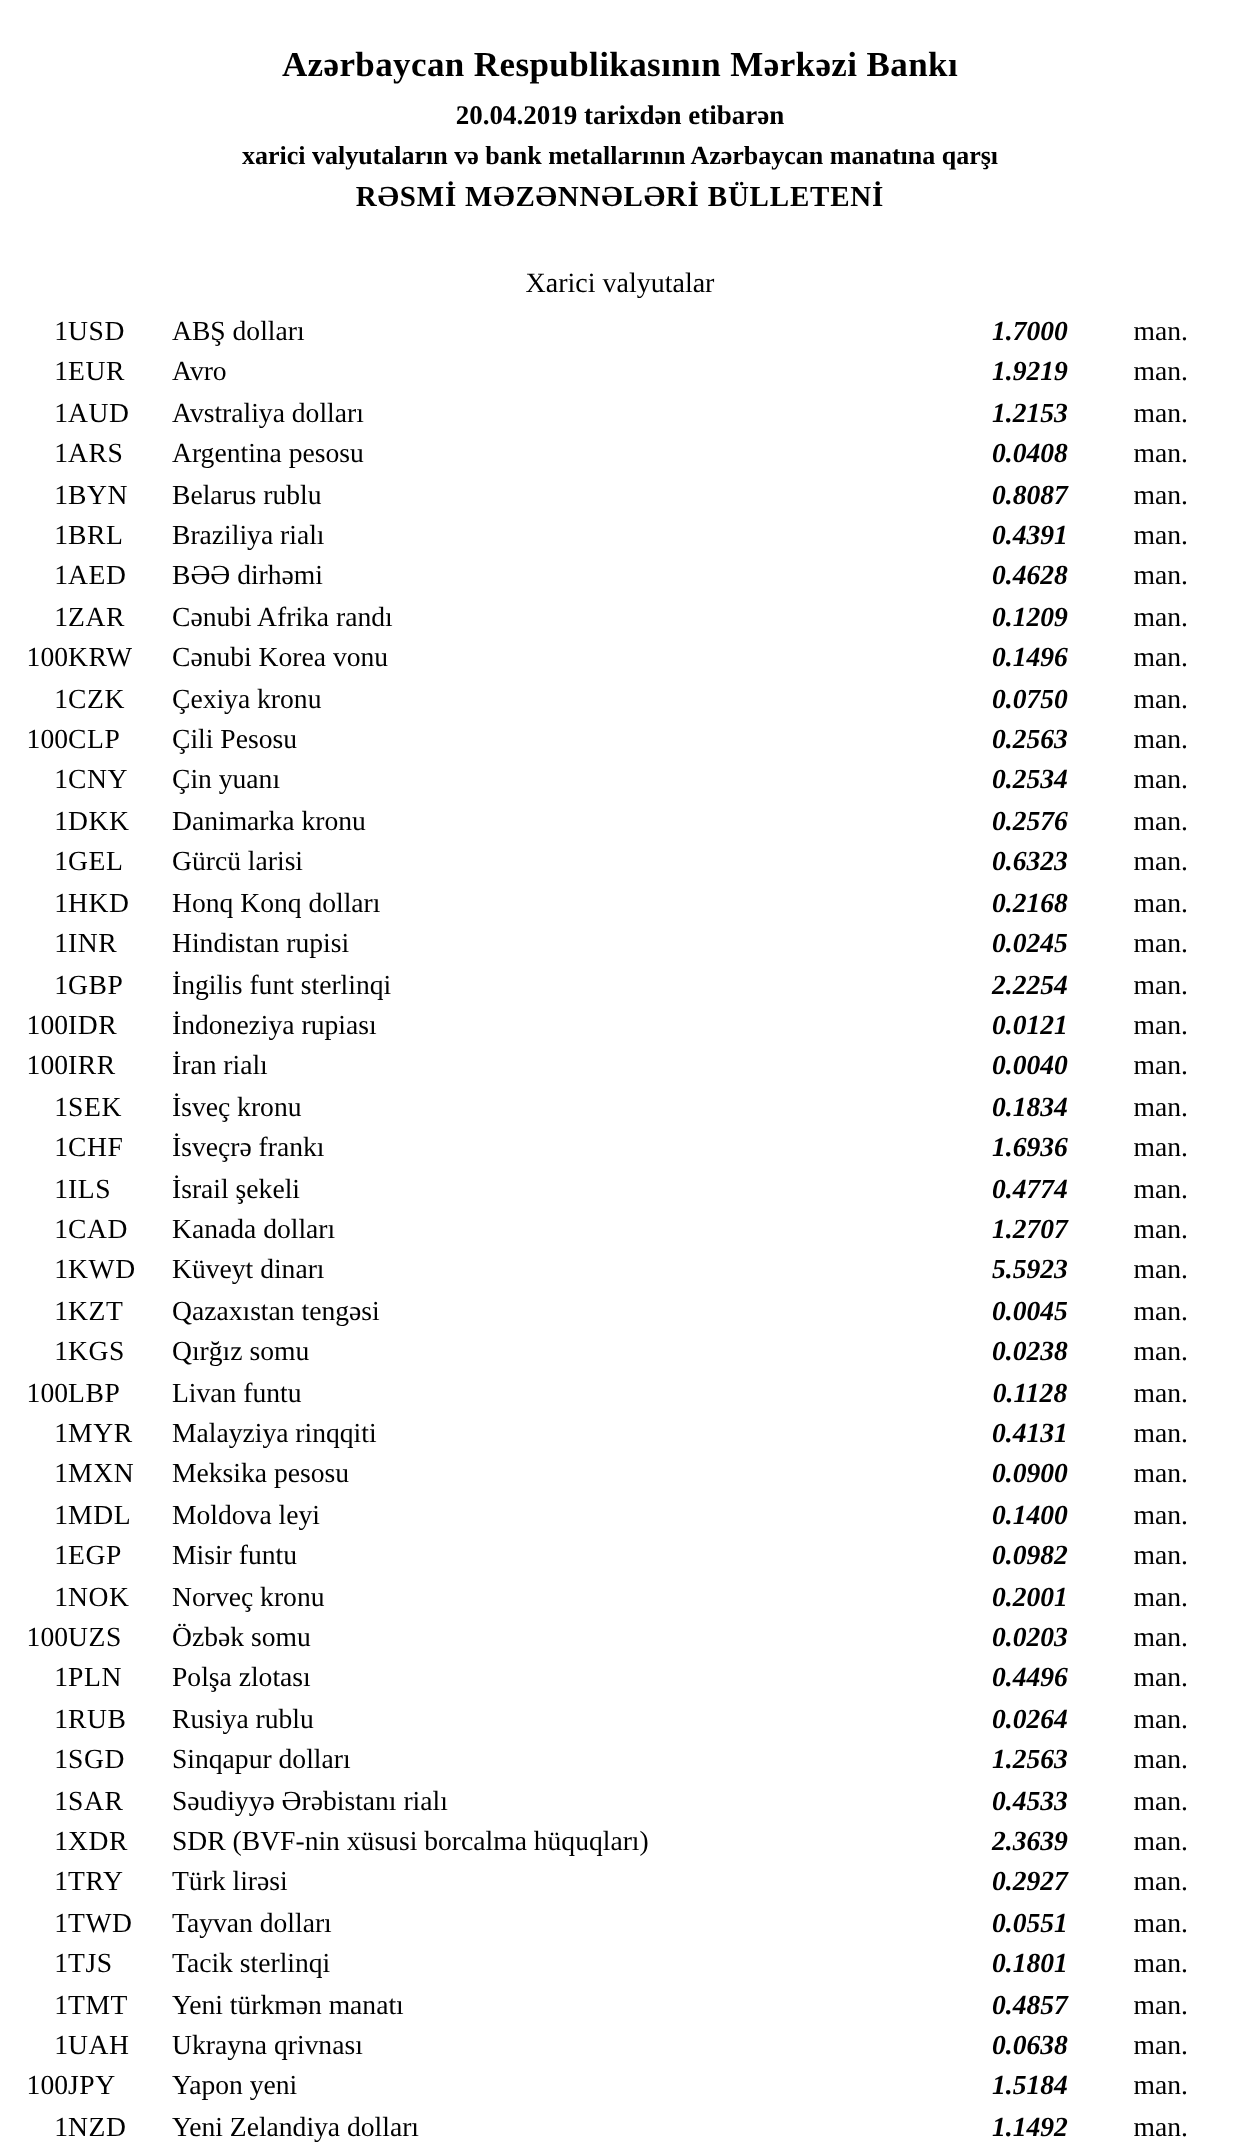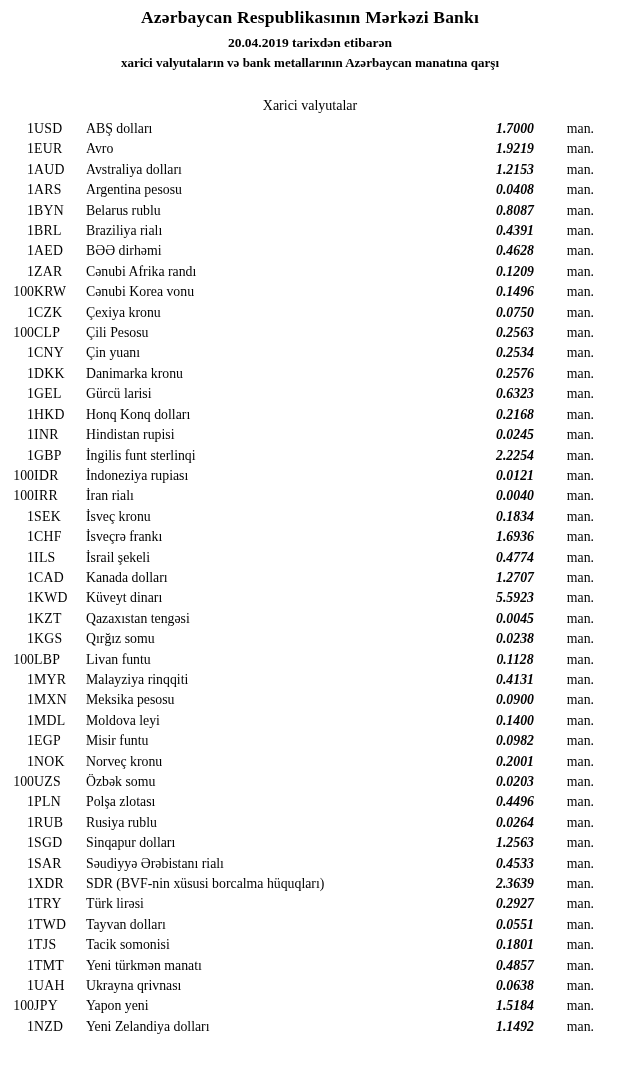--- a/index.html
+++ b/index.html
@@ -9,21 +9,21 @@
   }
   body {
     width: 620px;
     font-family: "Liberation Serif", "DejaVu Serif", serif;
     color: #000000;
   }
   .page {
     width: 620px;
     height: 1073px;
     box-sizing: border-box;
-    padding-top: 7px;
+    padding-top: 22px;
     overflow: hidden;
   }
   .hdr {
     text-align: center;
   }
   .hdr-title {
     font-size: 17.5px;
     font-weight: bold;
     margin: 0 0 7px 0;
     letter-spacing: 0.2px;
@@ -73,20 +73,21 @@
 </style>
 </head>
 <body>
 
 <div class="page">
 
   <div class="hdr">
     <div class="hdr-title">Azərbaycan Respublikasının Mərkəzi Bankı</div>
     <div class="hdr-line">20.04.2019 tarixdən etibarən</div>
     <div class="hdr-sub">xarici valyutaların və bank metallarının Azərbaycan manatına qarşı</div>
+    <div class="hdr-bulletin">RƏSMİ MƏZƏNNƏLƏRİ BÜLLETENİ</div>
   </div>
 
   <div class="section-title">Xarici valyutalar</div>
 
   <table class="rates">
     <tbody>
         <tr>
           <td class="qty">1</td>
           <td class="code">USD</td>
           <td class="name">ABŞ dolları</td>
@@ -362,21 +363,21 @@
         <tr>
           <td class="qty">1</td>
           <td class="code">TWD</td>
           <td class="name">Tayvan dolları</td>
           <td class="rate">0.0551</td>
           <td class="unit">man.</td>
         </tr>
         <tr>
           <td class="qty">1</td>
           <td class="code">TJS</td>
-          <td class="name">Tacik somonisi</td>
+          <td class="name">Tacik sterlinqi</td>
           <td class="rate">0.1801</td>
           <td class="unit">man.</td>
         </tr>
         <tr>
           <td class="qty">1</td>
           <td class="code">TMT</td>
           <td class="name">Yeni türkmən manatı</td>
           <td class="rate">0.4857</td>
           <td class="unit">man.</td>
         </tr>

